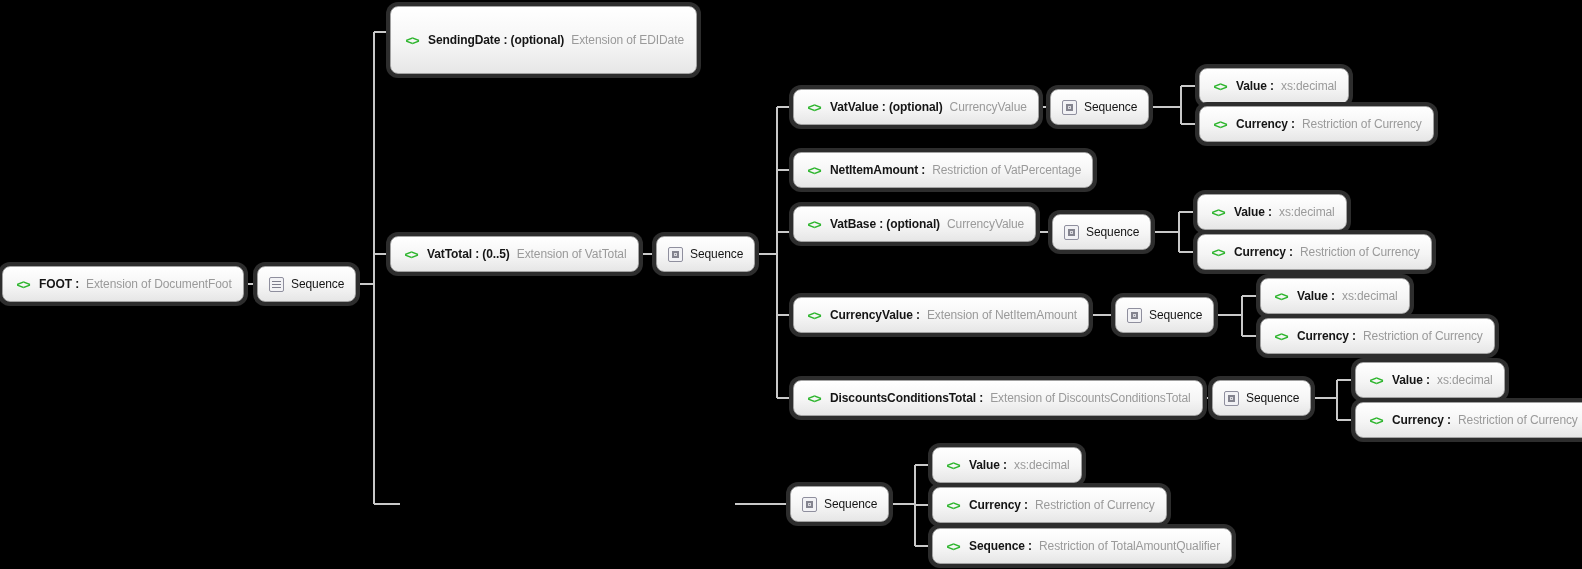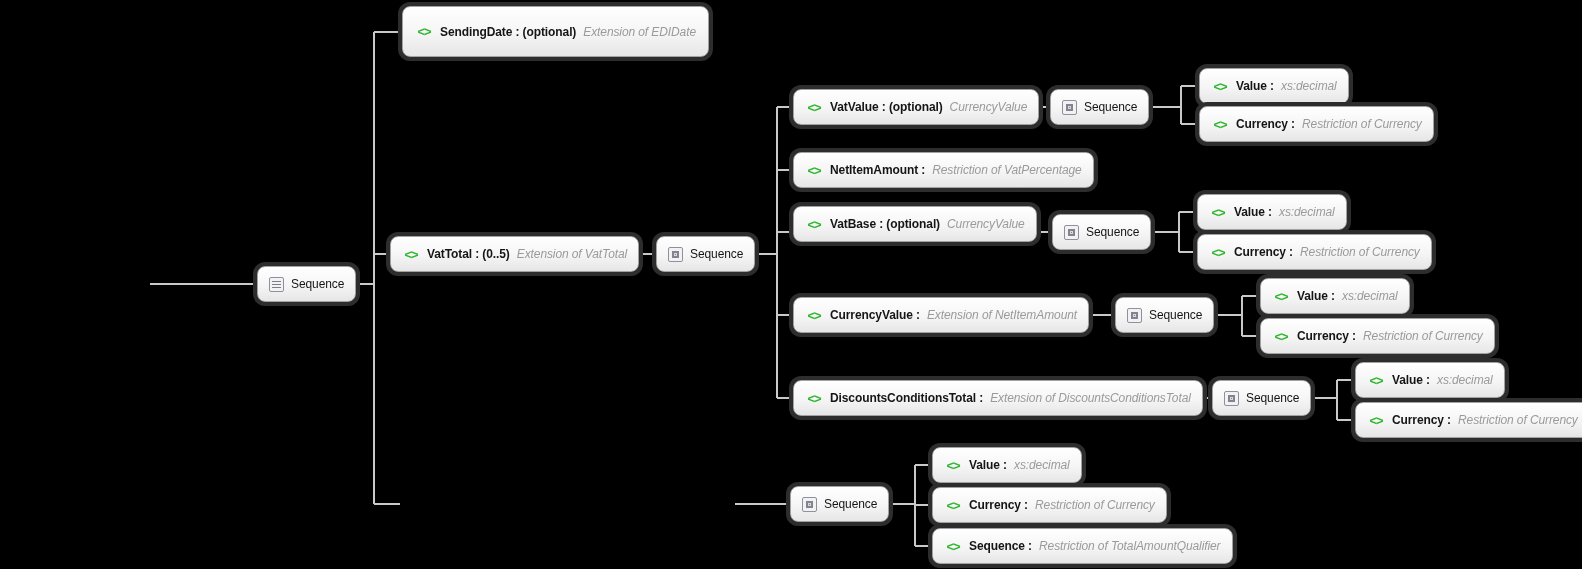--- a/index.html
+++ b/index.html
@@ -11,26 +11,26 @@
   svg.wires path{stroke:#c9c9c9;stroke-width:2;fill:none;}
   .node{
     position:absolute;z-index:2;height:36px;box-sizing:border-box;
     display:inline-flex;align-items:center;white-space:nowrap;
     padding:16px 11px;gap:7px;border-radius:8px;
     background:linear-gradient(180deg,#ffffff 0%,#f5f5f5 55%,#e6e6e6 100%);
     border:1px solid #a2a2a2;
     box-shadow:0 0 0 4px #2d2d2d;
     font-size:12px;letter-spacing:-0.1px;
   }
-  .node.multi{height:51px;flex-direction:column;align-items:flex-start;
-    justify-content:center;gap:20px;padding:4px 12px;margin-left:12px;}
+  .node.multi{height:68px;flex-direction:column;align-items:flex-start;
+    justify-content:center;gap:20px;padding:4px 12px;}
   .row{display:flex;align-items:center;gap:7px;white-space:nowrap;}
   .row.attr{margin-left:15px;}
   .nm{color:#151515;font-weight:bold;}
-  .an{color:#9a9a9a;font-style:italic;}
+  .an{color:#9a9a9a;}
   .ic{display:inline-flex;align-items:center;justify-content:center;flex:none;}
   .ic.el{color:#2db52d;font-weight:bold;font-size:13px;letter-spacing:-1px;width:18px;}
   .ic.el::before{content:"<>";}
   .ic.at{color:#4fb3ea;font-weight:bold;font-size:14px;width:18px;}
   .ic.at::before{content:"@";}
   .seqic{
     width:15px;height:15px;box-sizing:border-box;flex:none;
     border:1px solid #8f8f9e;border-radius:2px;background:#f2f2f5;
     display:inline-flex;align-items:center;justify-content:center;
   }
@@ -88,20 +88,25 @@
     <path d="M1337 420 H1365"></path>
 
     <path d="M735 504 H796"></path>
     <path d="M885 504 H915"></path>
     <path d="M915 465 V546"></path>
     <path d="M915 465 H942"></path>
     <path d="M915 505 H942"></path>
     <path d="M915 546 H942"></path>
   </svg>
 
+  <div class="node" style="left:2px;top:266px">
+    <span class="ic el"></span>
+    <span class="nm">FOOT :</span>
+    <span class="an">Extension of DocumentFoot</span>
+  </div>
 
   <div class="node" style="left:257px;top:266px">
     <span class="seqic lines">
         <i></i>
       </span>
     <span class="nm" style="font-weight:normal">Sequence</span>
   </div>
 
   <div class="node multi" style="left:390px;top:6px">
     <span class="row">

